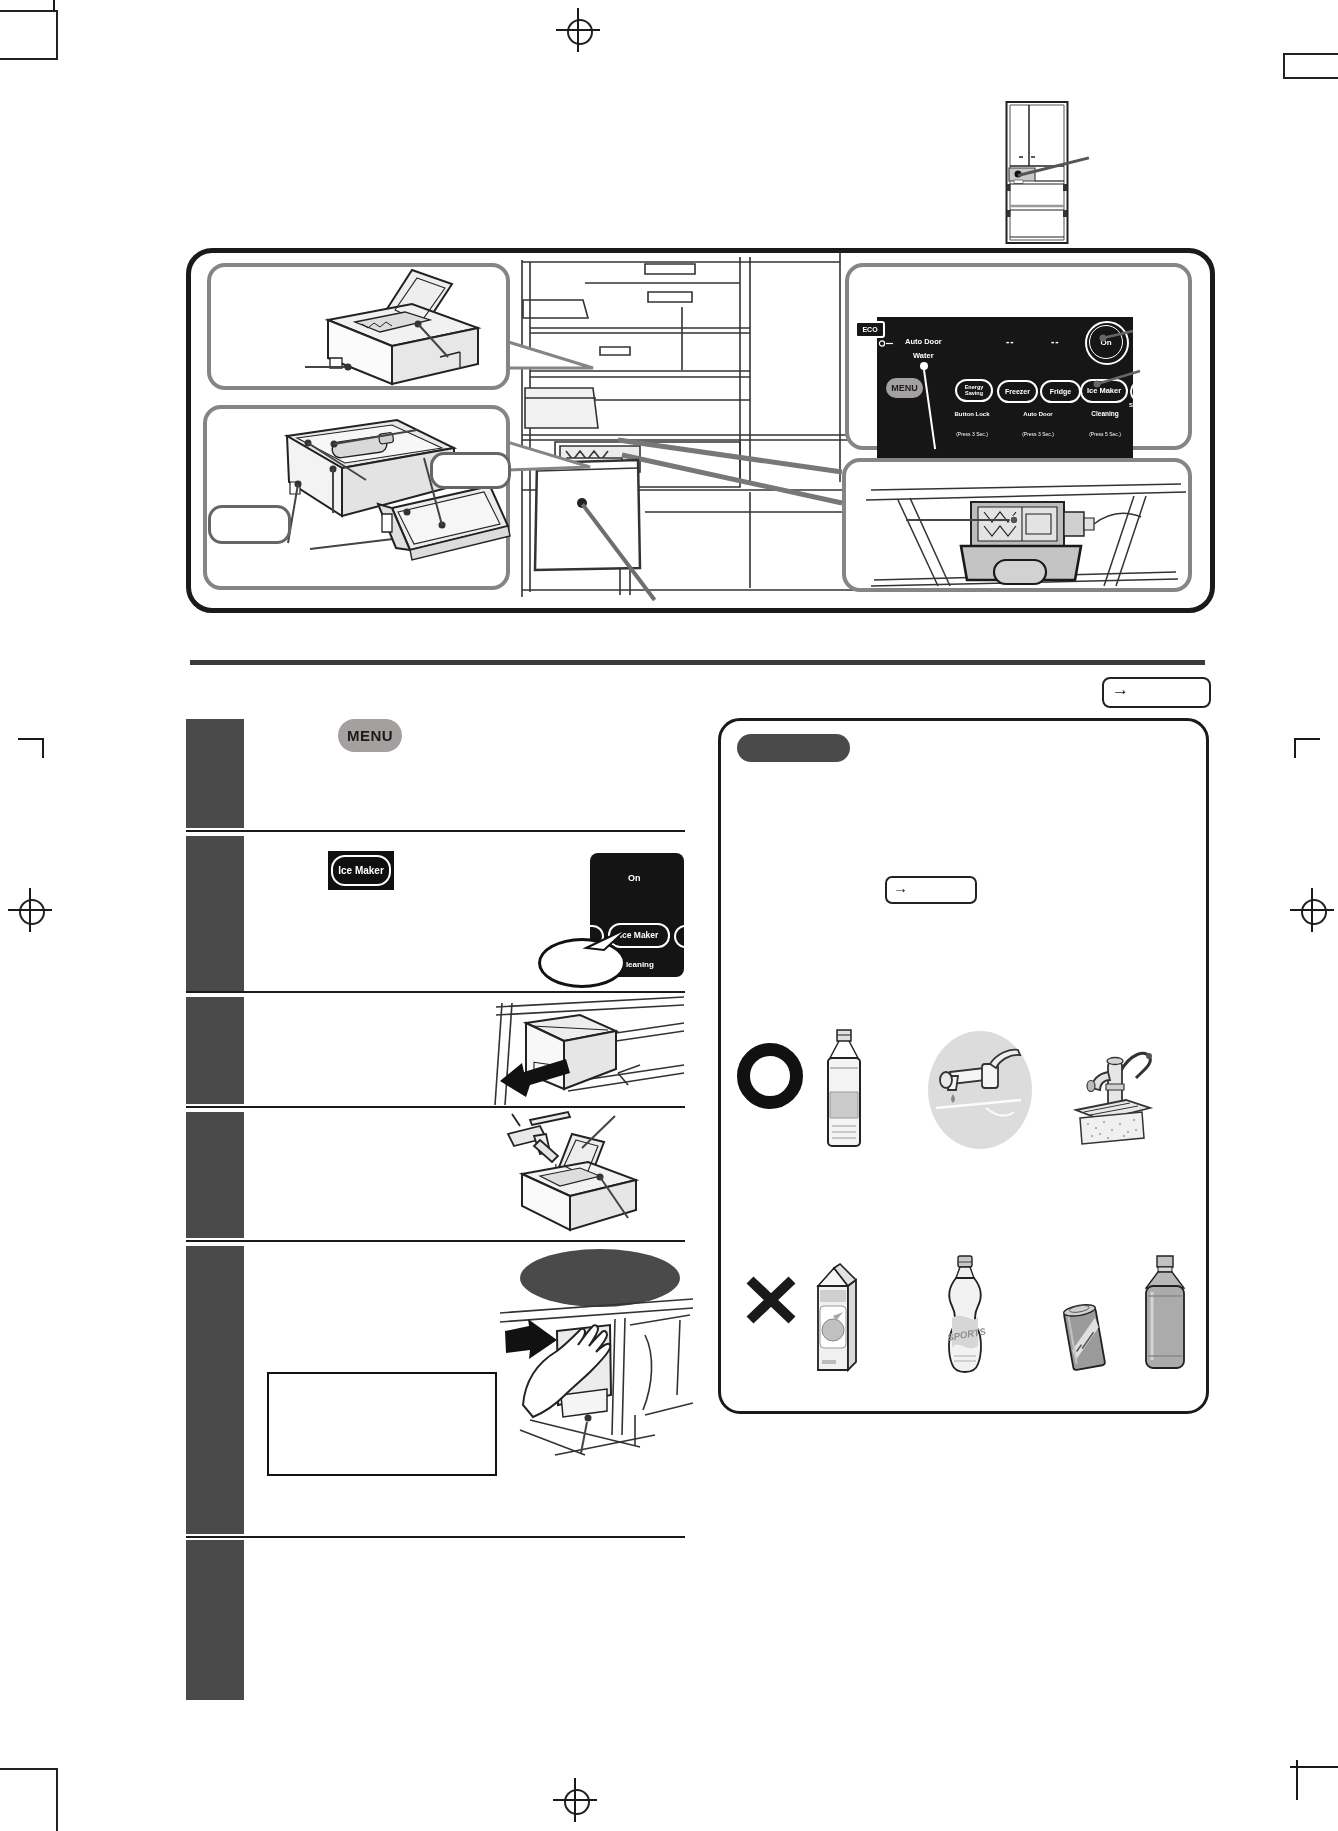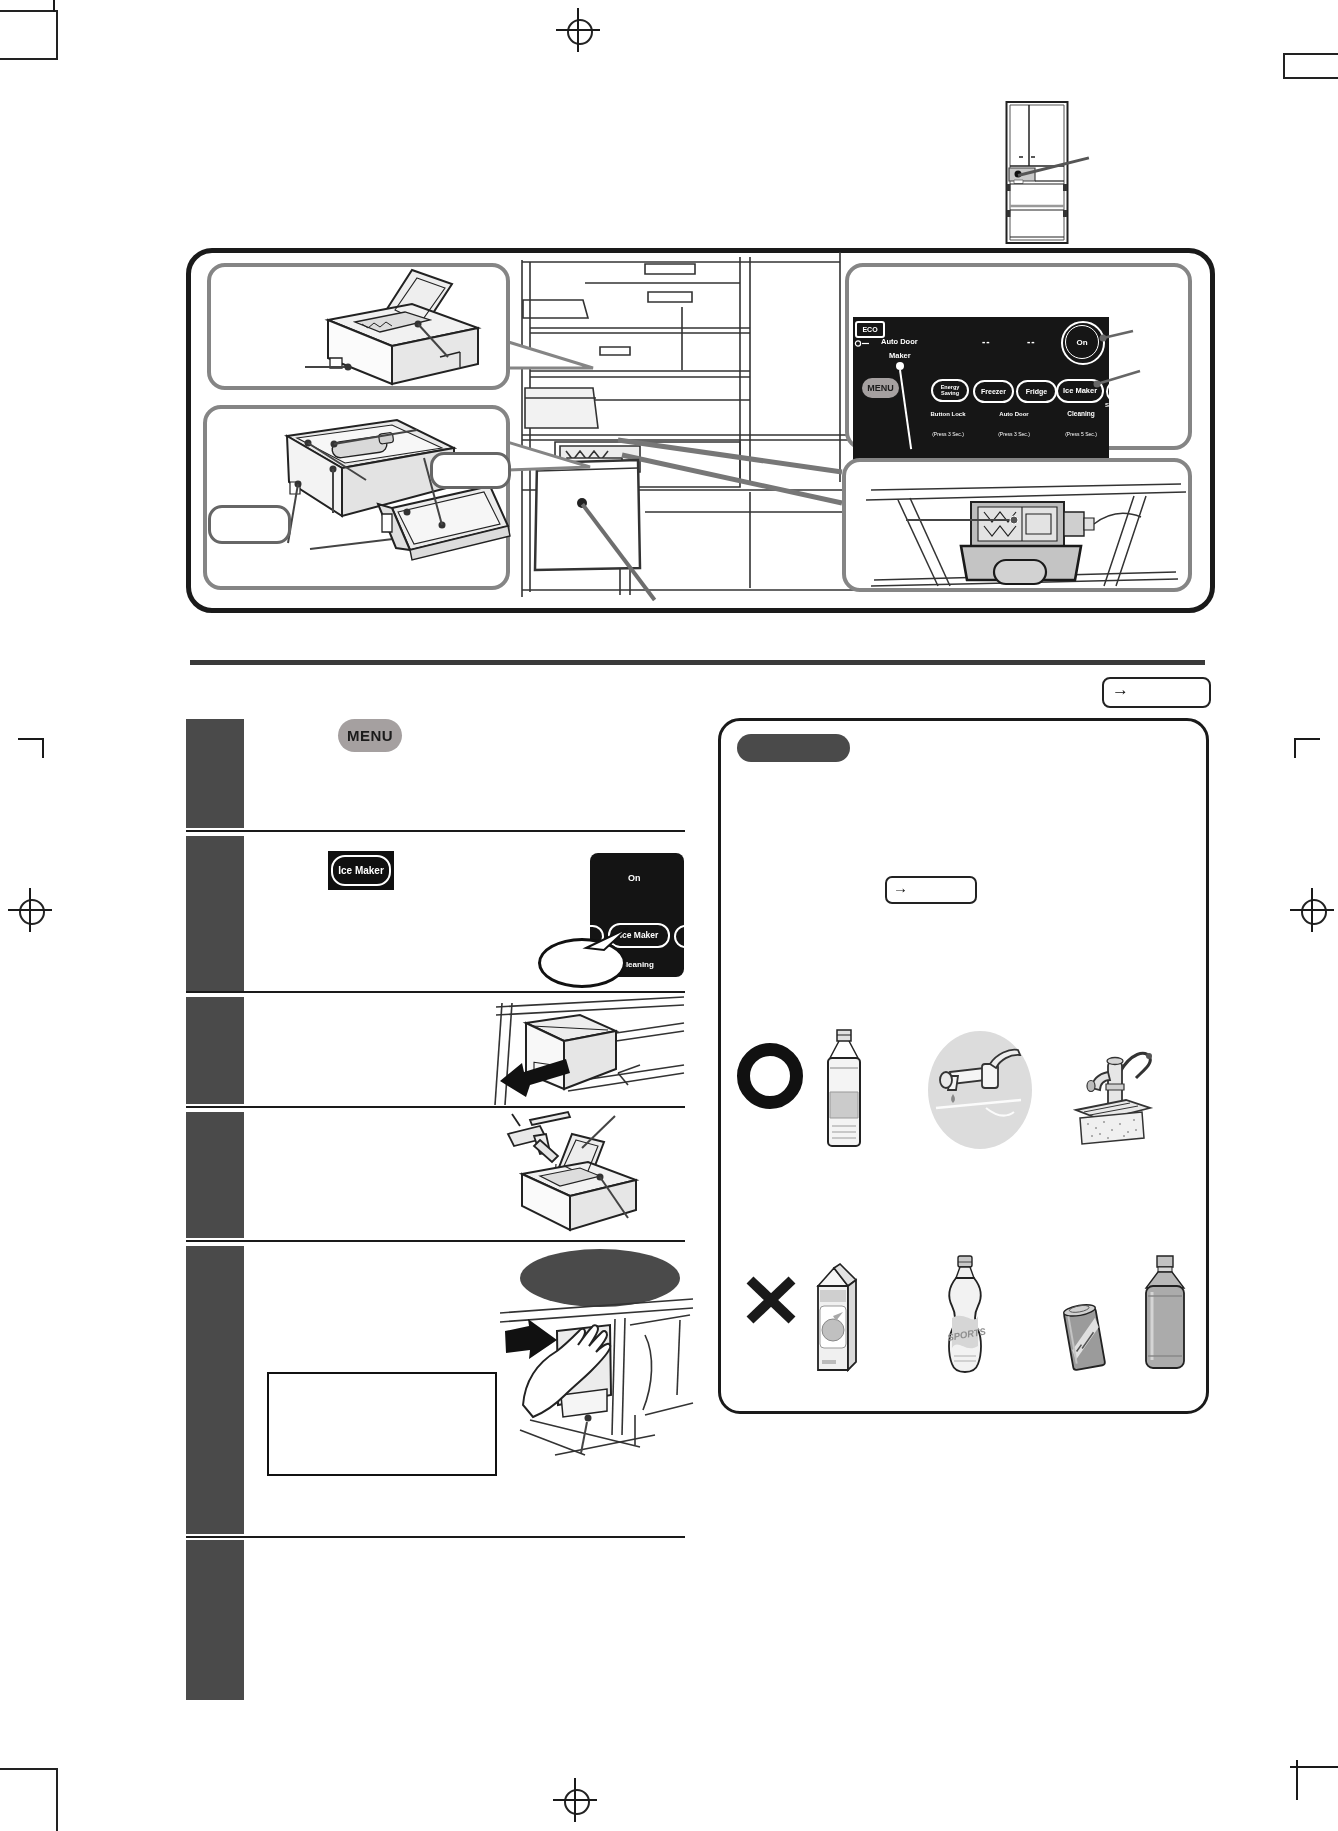--- a/index.html
+++ b/index.html
@@ -174,27 +174,27 @@
     <polygon points="186,104 272,84 288,116 202,136" fill="#f6f6f6" stroke="#222" stroke-width="1.1"></polygon>
     <rect x="170" y="106" width="10" height="18" fill="#fff" stroke="#222" stroke-width="1.3"></rect>
     <circle cx="195" cy="104" r="3.5" fill="#333"></circle>
       <circle cx="230" cy="117" r="3.5" fill="#333"></circle>
     <line x1="230" y1="117" x2="212" y2="50" stroke="#444" stroke-width="2"></line>
   </svg>
   <div class="abs" style="left:208px;top:505px;width:77px;height:33px;border:3px solid #666;border-radius:14px;background:#fff;z-index:6;"></div>
   <div class="abs" style="left:430px;top:452px;width:75px;height:31px;border:3px solid #666;border-radius:14px;background:#fff;z-index:6;"></div>
 
   <div class="rbox" style="left:845px;top:263px;width:339px;height:179px;z-index:4;">
-    <div class="abs" style="left:4px;top:50px;width:256px;height:147px;background:#161616;overflow:hidden;">
+    <div class="abs" style="left:28px;top:50px;width:256px;height:147px;background:#161616;overflow:hidden;">
       <svg style="left:1px;top:22px;" width="16" height="9" viewBox="0 0 16 9">
         <circle cx="4" cy="4.5" r="2.6" fill="none" stroke="#fff" stroke-width="1.2"></circle>
         <line x1="8" y1="4.5" x2="15" y2="4.5" stroke="#fff" stroke-width="1.2"></line>
       </svg>
       <div class="abs" style="left:28px;top:20px;font-size:7.5px;color:#fff;font-weight:bold;">Auto Door</div>
-      <div class="abs" style="left:36px;top:34px;font-size:7.5px;color:#fff;font-weight:bold;">Maker</div>
+      <div class="abs" style="left:36px;top:34px;font-size:7.5px;color:#fff;font-weight:bold;">Water</div>
       <div class="abs" style="left:43px;top:45px;width:8px;height:8px;background:#fff;border-radius:50%;"></div>
       <div class="abs" style="left:46px;top:53px;width:2px;height:80px;background:#fff;transform:rotate(-8deg);transform-origin:50% 0;"></div>
       <div class="abs" style="left:129px;top:19px;font-size:10px;font-weight:bold;color:#fff;letter-spacing:1px;">--</div>
       <div class="abs" style="left:174px;top:19px;font-size:10px;font-weight:bold;color:#fff;letter-spacing:1px;">--</div>
       <div class="abs" style="left:208px;top:4px;width:40px;height:40px;border:2px solid #fff;border-radius:50%;"></div>
       <div class="abs pill" style="left:212px;top:8px;width:32px;height:32px;border:1.5px solid #fff;border-radius:50%;">
         <span style="font-size:8px;color:#fff;font-weight:bold;">On</span>
       </div>
       <div class="abs pill" style="left:9px;top:61px;width:37px;height:20px;background:#a5a0a0;border-radius:11px;">
         <span style="font-size:9px;font-weight:bold;color:#1c1c1c;">MENU</span>

